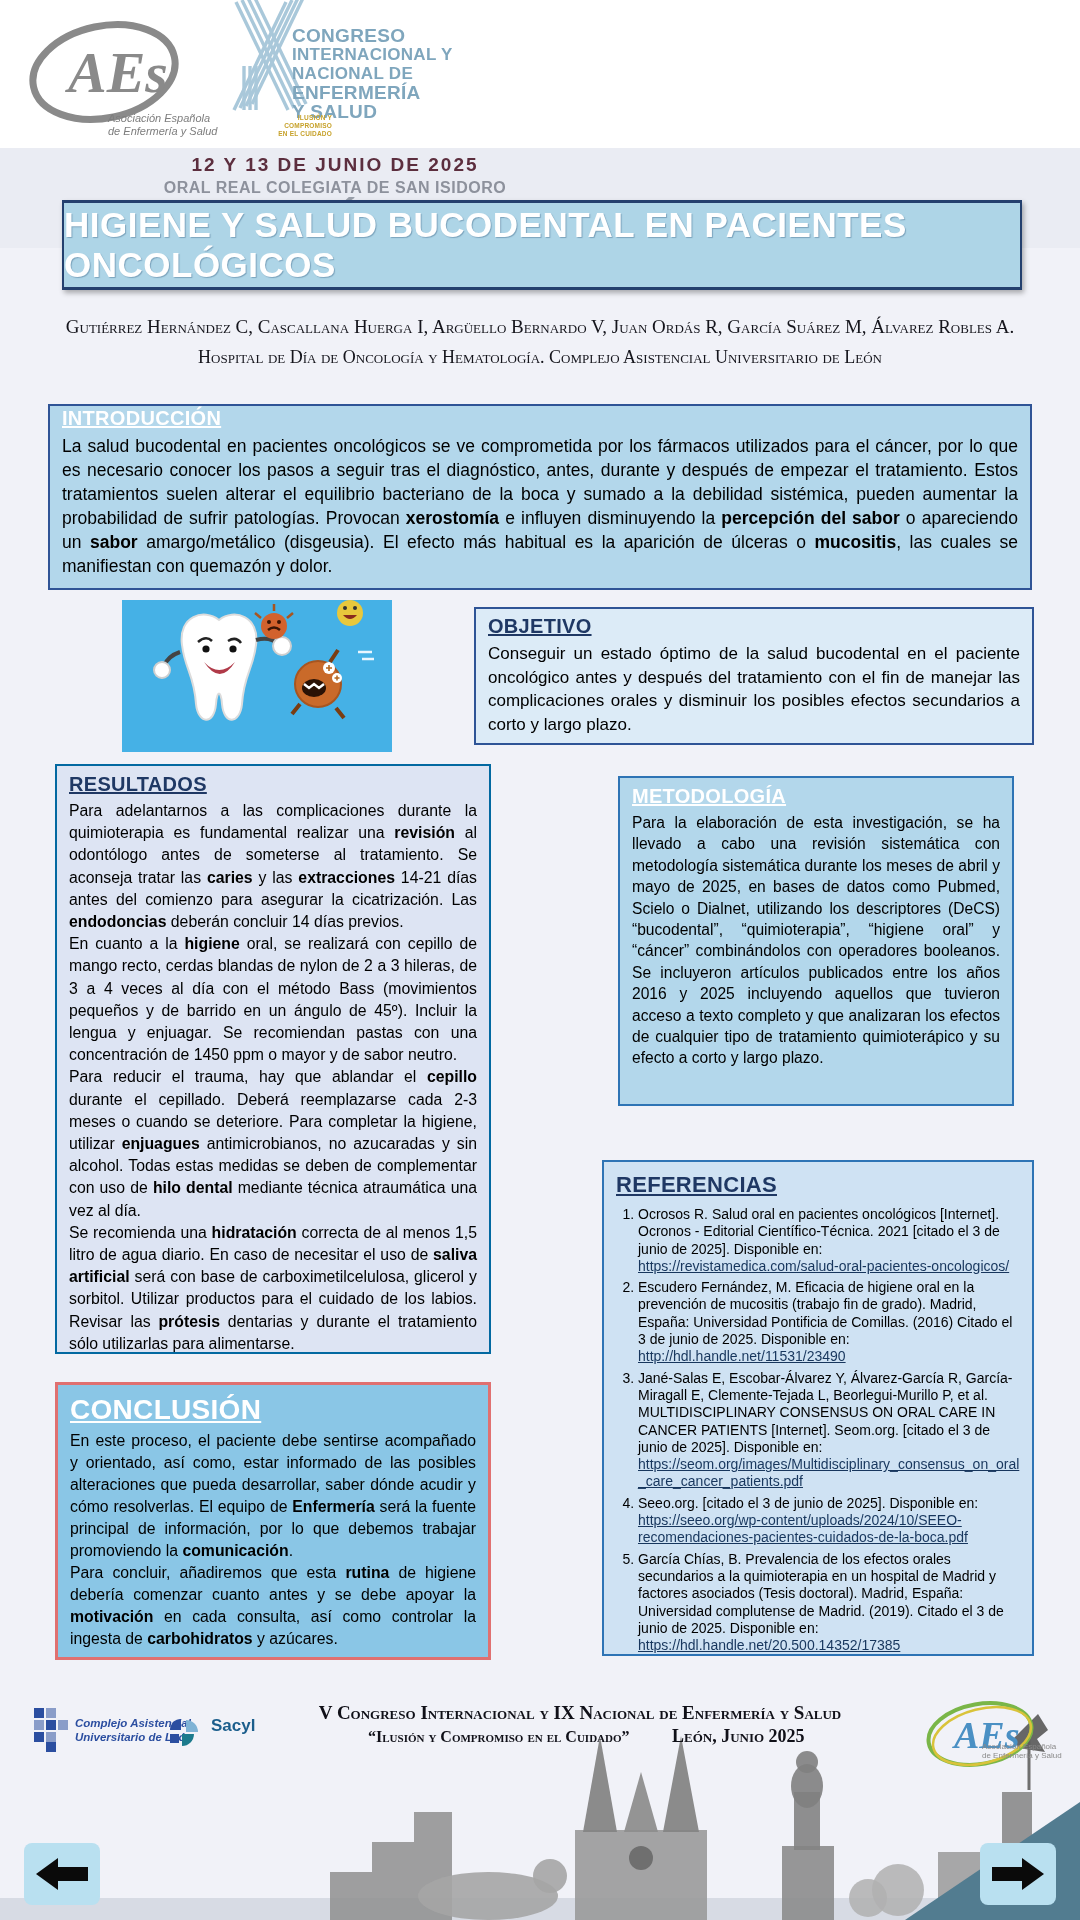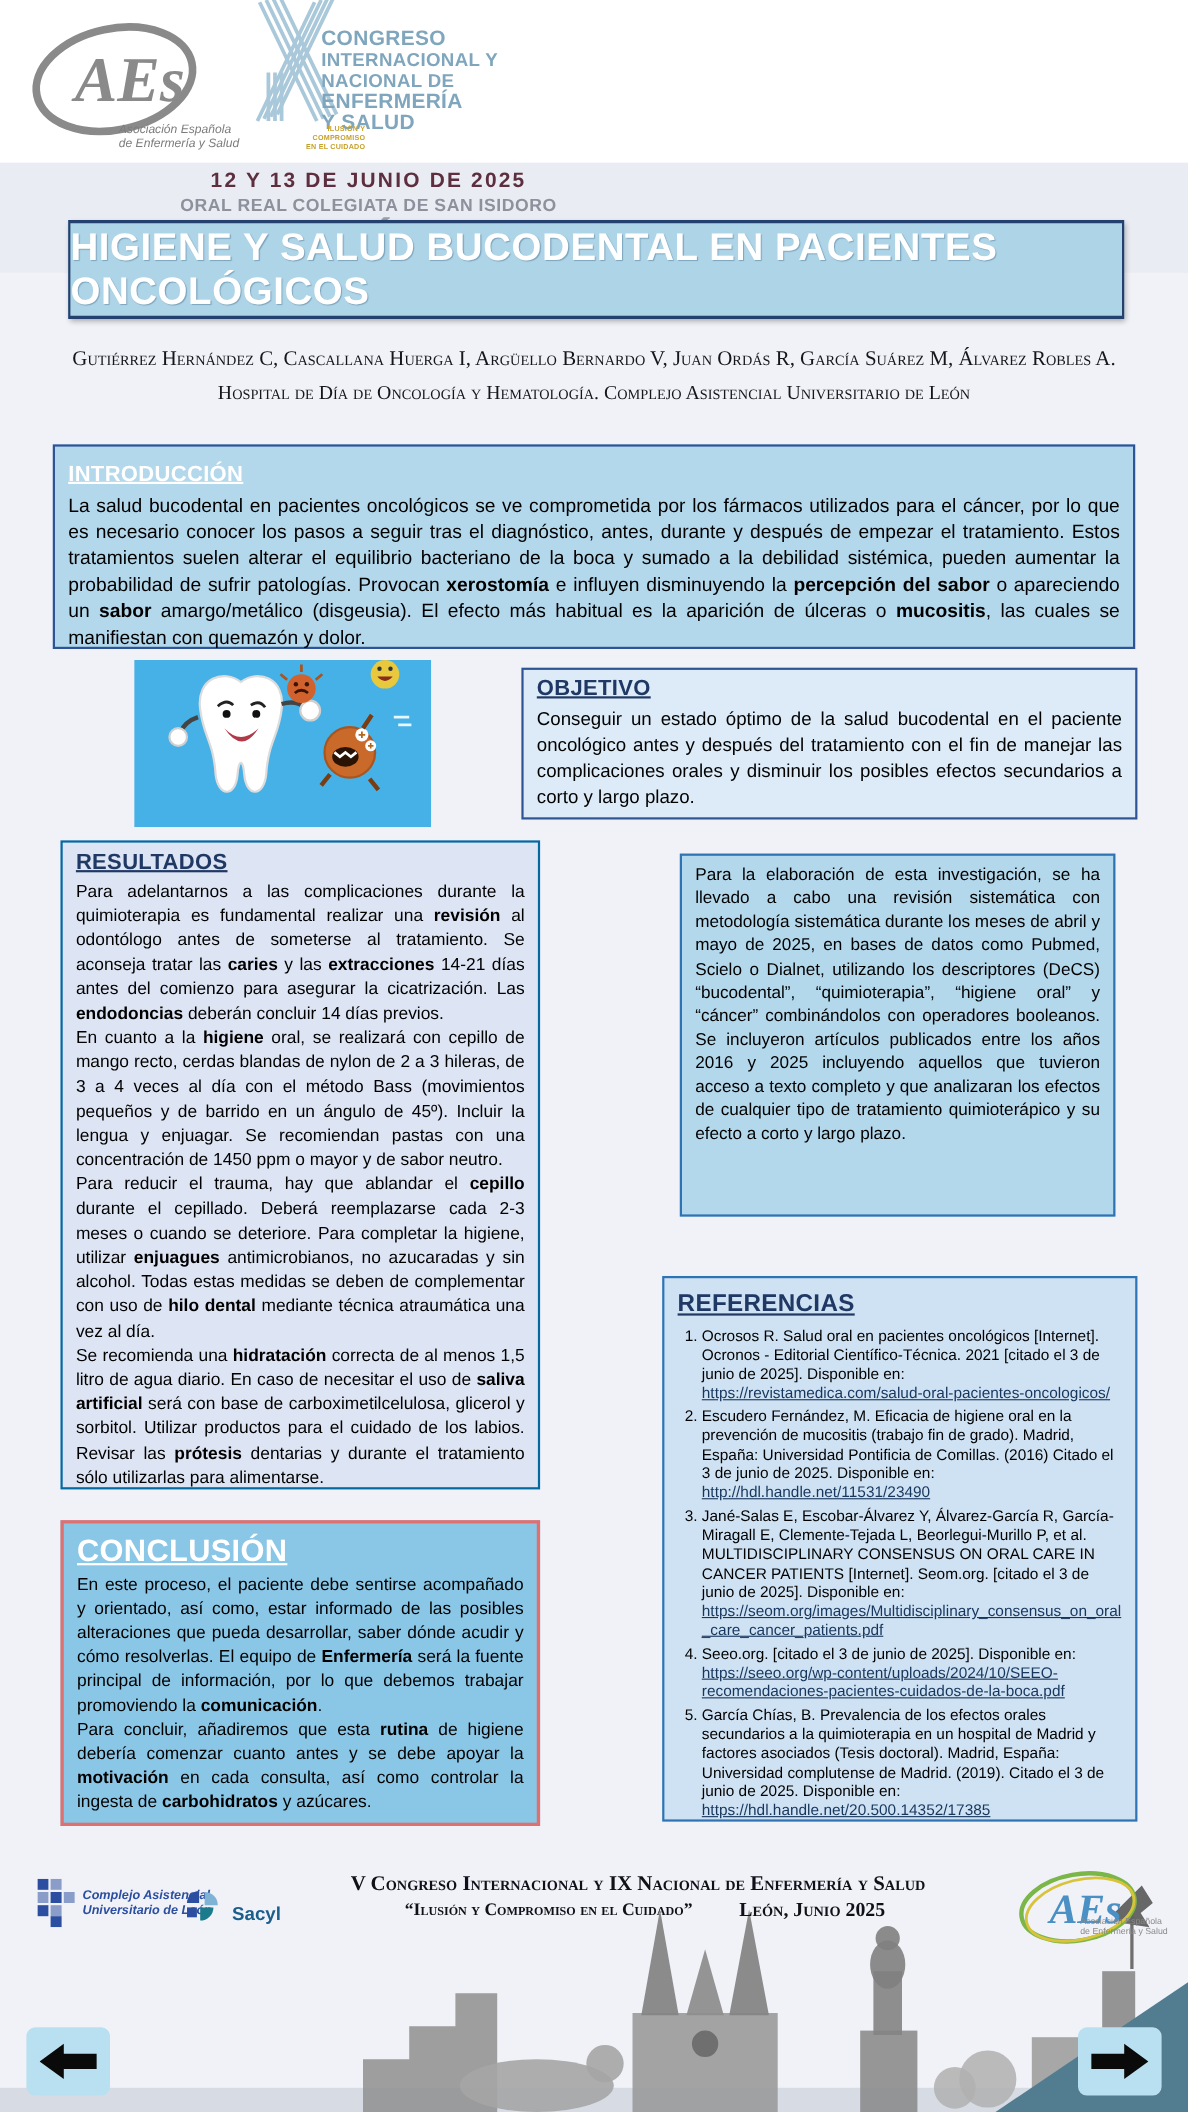--- a/index.html
+++ b/index.html
@@ -37,21 +37,21 @@
       font-family:"Liberation Serif",serif;font-variant:small-caps;font-size:18px;color:#15151c;}
 
   
   .box{position:absolute;box-sizing:border-box;z-index:1;}
   .hd{font-weight:bold;text-decoration:underline;margin:0 0 4px 0;font-size:20px;letter-spacing:.3px;}
   .hd-white{color:#ffffff;}
   .hd-navy{color:#1f3864;}
   .body-text{color:#000;text-align:justify;margin:0;}
   .body-text b{font-weight:bold;}
 
-  #intro{left:48px;top:404px;width:984px;height:186px;background:#b3d7eb;border:2px solid #2f5496;padding:14px 12px;}
+  #intro{left:48px;top:404px;width:984px;height:186px;background:#b3d7eb;border:2px solid #2f5496;padding:1px 12px;}
   #intro .body-text{font-size:17.5px;line-height:24px;}
 
   #figure{left:122px;top:600px;width:270px;height:152px;z-index:1;}
 
   #objetivo{left:474px;top:607px;width:560px;height:138px;background:#dcebf7;border:2px solid #2f5496;padding:6px 12px;}
   #objetivo .body-text{font-size:17px;line-height:23.5px;}
 
   #resultados{left:55px;top:764px;width:436px;height:590px;background:#dde4f3;border:2px solid #0369a1;padding:7px 12px;}
   #resultados .body-text{font-size:15.8px;line-height:22.2px;}
 
@@ -65,21 +65,21 @@
   #referencias{left:602px;top:1160px;width:432px;height:496px;background:#cfe2f3;border:2px solid #2e74b5;padding:10px 12px;}
   #referencias .hd{font-size:22px;}
   ol.refs{margin:8px 0 0 0;padding-left:22px;font-size:14px;line-height:17.3px;color:#000;}
   ol.refs li{margin-bottom:4px;}
   .ref-link{color:#17365d;text-decoration:underline;overflow-wrap:anywhere;}
 
   
   .footer{position:absolute;left:0;top:1690px;width:100%;height:230px;z-index:2;}
   .footer-caule{position:absolute;left:34px;top:18px;display:flex;gap:7px;align-items:center;}
   .caule-text{font-size:11.5px;font-weight:bold;font-style:italic;color:#2b4ea0;line-height:14px;}
-  .footer-sacyl{position:absolute;left:166px;top:26px;display:flex;gap:5px;align-items:flex-end;}
+  .footer-sacyl{position:absolute;left:166px;top:26px;display:flex;gap:5px;align-items:flex-start;}
   .sacyl-text{font-size:17px;font-weight:bold;color:#1b5e8c;}
   .fc-line1{position:absolute;left:300px;top:12px;width:560px;text-align:center;
       font-family:"Liberation Serif",serif;font-variant:small-caps;font-weight:bold;font-size:19px;color:#101018;}
   .fc-quote{position:absolute;left:368px;top:38px;font-family:"Liberation Serif",serif;
       font-variant:small-caps;font-weight:bold;font-size:16px;color:#101018;}
   .fc-city{position:absolute;left:672px;top:36px;font-family:"Liberation Serif",serif;
       font-variant:small-caps;font-weight:bold;font-size:18px;color:#101018;}
   .aes-footer{position:absolute;left:918px;top:6px;width:140px;height:80px;}
   .aes-caption{position:absolute;left:982px;top:52px;font-size:8px;color:#8a8a8a;line-height:9px;}
 
@@ -192,20 +192,21 @@
 
   <div class="box" id="resultados">
     <p class="hd hd-navy">RESULTADOS</p>
     <p class="body-text">Para adelantarnos a las complicaciones durante la quimioterapia es fundamental realizar una <b>revisión</b> al odontólogo antes de someterse al tratamiento. Se aconseja tratar las <b>caries</b> y las <b>extracciones</b> 14-21 días antes del comienzo para asegurar la cicatrización. Las <b>endodoncias</b> deberán concluir 14 días previos.</p>
     <p class="body-text">En cuanto a la <b>higiene</b> oral, se realizará con cepillo de mango recto, cerdas blandas de nylon de 2 a 3 hileras, de 3 a 4 veces al día con el método Bass (movimientos pequeños y de barrido en un ángulo de 45º). Incluir la lengua y enjuagar. Se recomiendan pastas con una concentración de 1450 ppm o mayor y de sabor neutro.</p>
     <p class="body-text">Para reducir el trauma, hay que ablandar el <b>cepillo</b> durante el cepillado. Deberá reemplazarse cada 2-3 meses o cuando se deteriore. Para completar la higiene, utilizar <b>enjuagues</b> antimicrobianos, no azucaradas y sin alcohol. Todas estas medidas se deben de complementar con uso de <b>hilo dental</b> mediante técnica atraumática una vez al día.</p>
     <p class="body-text">Se recomienda una <b>hidratación</b> correcta de al menos 1,5 litro de agua diario. En caso de necesitar el uso de <b>saliva artificial</b> será con base de carboximetilcelulosa, glicerol y sorbitol. Utilizar productos para el cuidado de los labios. Revisar las <b>prótesis</b> dentarias y durante el tratamiento sólo utilizarlas para alimentarse.</p>
   </div>
 
   <div class="box" id="metodologia">
+    <p class="hd hd-white">METODOLOGÍA</p>
     <p class="body-text">Para la elaboración de esta investigación, se ha llevado a cabo una revisión sistemática con metodología sistemática durante los meses de abril y mayo de 2025, en bases de datos como Pubmed, Scielo o Dialnet, utilizando los descriptores (DeCS) “bucodental”, “quimioterapia”, “higiene oral” y “cáncer” combinándolos con operadores booleanos. Se incluyeron artículos publicados entre los años 2016 y 2025 incluyendo aquellos que tuvieron acceso a texto completo y que analizaran los efectos de cualquier tipo de tratamiento quimioterápico y su efecto a corto y largo plazo.</p>
   </div>
 
   <div class="box" id="referencias">
     <p class="hd hd-navy">REFERENCIAS</p>
     <ol class="refs">
         <li><span>Ocrosos R. Salud oral en pacientes oncológicos [Internet]. Ocronos - Editorial Científico-Técnica. 2021 [citado el 3 de junio de 2025]. Disponible en: </span><span class="ref-link">https://revistamedica.com/salud-oral-pacientes-oncologicos/</span></li>
         <li><span>Escudero Fernández, M. Eficacia de higiene oral en la prevención de mucositis (trabajo fin de grado). Madrid, España: Universidad Pontificia de Comillas. (2016) Citado el 3 de junio de 2025. Disponible en: </span><span class="ref-link">http://hdl.handle.net/11531/23490</span></li>
         <li><span>Jané-Salas E, Escobar-Álvarez Y, Álvarez-García R, García-Miragall E, Clemente-Tejada L, Beorlegui-Murillo P, et al. MULTIDISCIPLINARY CONSENSUS ON ORAL CARE IN CANCER PATIENTS [Internet]. Seom.org. [citado el 3 de junio de 2025]. Disponible en: </span><span class="ref-link">https://seom.org/images/Multidisciplinary_consensus_on_oral_care_cancer_patients.pdf</span></li>
         <li><span>Seeo.org. [citado el 3 de junio de 2025]. Disponible en: </span><span class="ref-link">https://seeo.org/wp-content/uploads/2024/10/SEEO-recomendaciones-pacientes-cuidados-de-la-boca.pdf</span></li>

